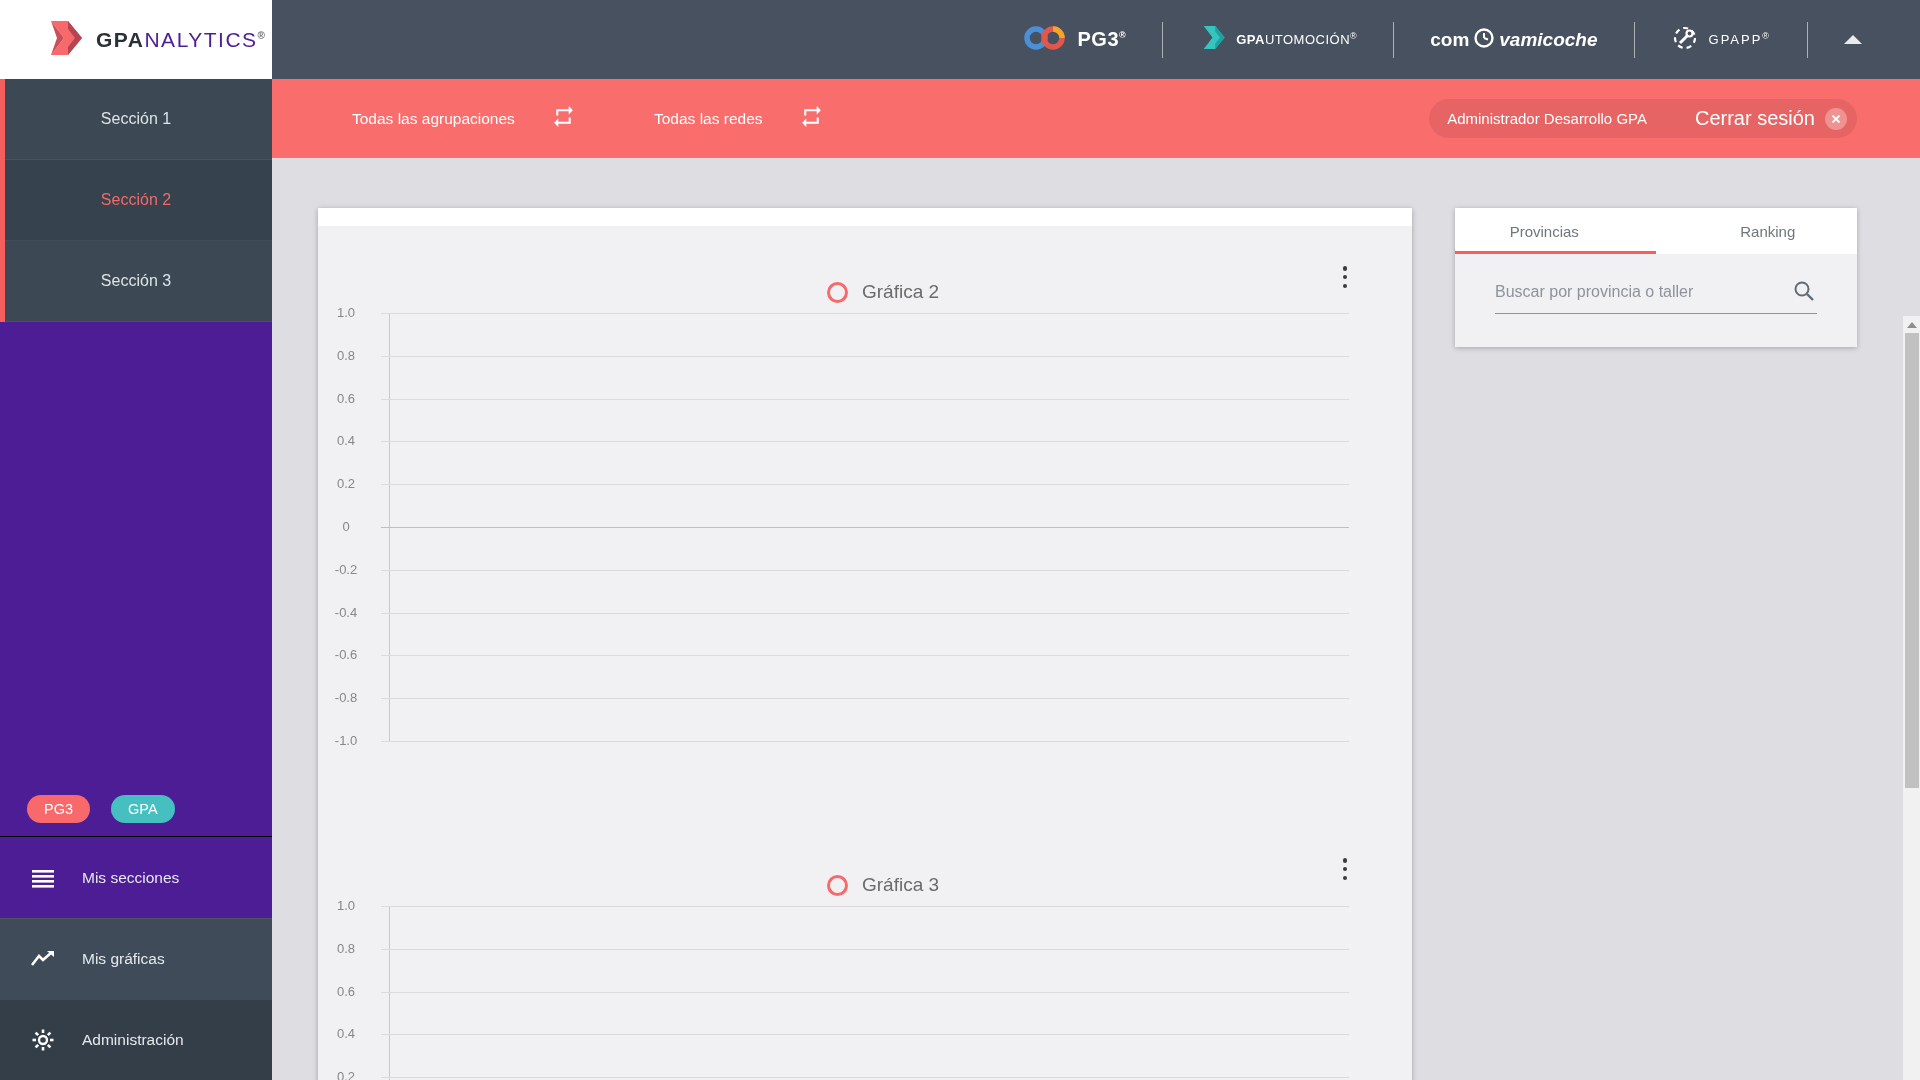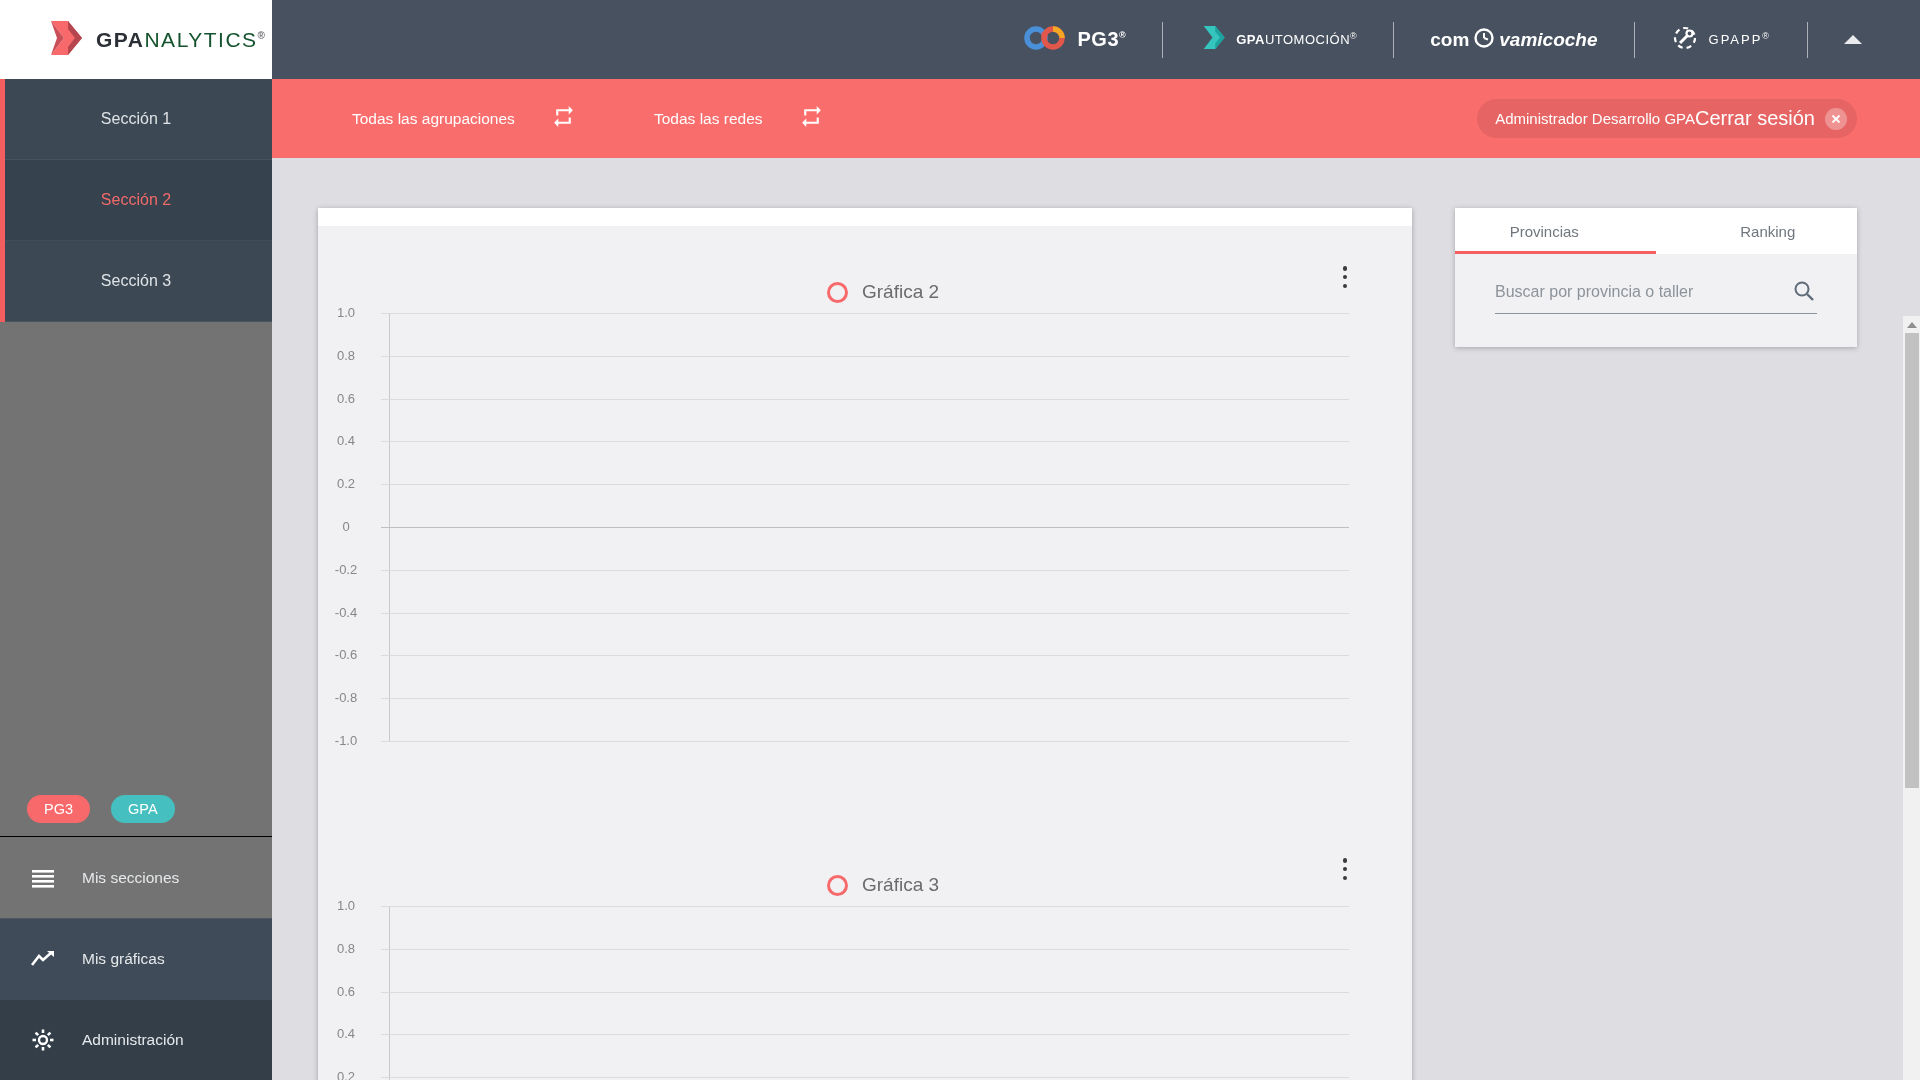--- a/index.html
+++ b/index.html
@@ -2,21 +2,21 @@
 <html><head>
 <meta charset="utf-8">
 <style>
   * { margin:0; padding:0; box-sizing:border-box; }
   html,body { width:1920px; height:1080px; overflow:hidden; }
   body { font-family:"Liberation Sans", sans-serif; position:relative; background:#dedee2; }
 
   
   .logo-box { position:absolute; left:0; top:0; width:272px; height:79px; background:#ffffff; display:flex; align-items:center; padding-left:44px; z-index:5; }
   .logo-text { font-size:21px; letter-spacing:1.5px; margin-left:12px; color:#2b2f36; font-weight:700; }
-  .logo-text .rest { color:#14532d; font-weight:400; }
+  .logo-text .rest { color:#4c1d95; font-weight:400; }
   .logo-text .reg { font-size:10px; vertical-align:super; color:#6b6b72; }
 
   .top-header { position:absolute; left:272px; top:0; width:1648px; height:79px; background:#48515f; display:flex; align-items:center; justify-content:flex-end; padding-right:58px; color:#fff; }
   .hdr-item { display:flex; align-items:center; gap:10px; }
   .hdr-divider { width:1px; height:36px; background:rgba(255,255,255,0.55); margin:0 36px; }
   .pg3-label { font-size:20px; font-weight:700; letter-spacing:.5px; }
   .reg-sup { font-size:9px; vertical-align:super; }
   .auto-label { font-size:13px; letter-spacing:.5px; }
   .auto-label b { font-weight:700; }
   .coche-label { font-size:19px; font-weight:700; display:flex; align-items:center; }
@@ -24,29 +24,29 @@
   .gpapp-label { font-size:13px; letter-spacing:2px; font-weight:400; }
   .collapse-tri { width:0; height:0; border-left:9px solid transparent; border-right:9px solid transparent; border-bottom:9px solid #e9ebee; cursor:pointer; }
 
   
   .toolbar { position:absolute; left:272px; top:79px; width:1648px; height:79px; background:#fa6d6d; color:#fff; }
   .tb-filter { position:absolute; top:0; height:79px; display:flex; align-items:center; gap:36px; cursor:pointer; }
   .tb-filter .lbl { font-size:15.5px; }
   .tb-filter-1 { left:80px; }
   .tb-filter-2 { left:382px; }
   .user-pill { position:absolute; right:63px; top:20px; height:39px; background:rgba(0,0,0,0.075); border-radius:20px; display:flex; align-items:center; padding:0 10px 0 18px; }
-  .user-name { font-size:15px; }
+  .user-name { font-size:15px; margin-right:48px; }
   .logout-btn { font-size:20px; display:flex; align-items:center; gap:10px; cursor:pointer; }
   .logout-x { width:22px; height:22px; border-radius:50%; background:rgba(255,255,255,0.3); position:relative; }
   .logout-x::before,.logout-x::after { content:""; position:absolute; left:50%; top:50%; width:10px; height:2px; background:rgba(255,255,255,0.9); }
   .logout-x::before { transform:translate(-50%,-50%) rotate(45deg); }
   .logout-x::after { transform:translate(-50%,-50%) rotate(-45deg); }
 
   
-  .sidebar { position:absolute; left:0; top:79px; width:272px; height:1001px; background:#737373; }
+  .sidebar { position:absolute; left:0; top:79px; width:272px; height:1001px; background:#4c1d95; }
   .sidebar-stripe { position:absolute; left:0; top:0; width:5px; height:243px; background:#f55e5e; }
   .side-section { height:81px; display:flex; align-items:center; justify-content:center; font-size:16px; color:#dfe3e6; background:#3c4955; border-bottom:1px solid rgba(255,255,255,0.06); cursor:pointer; }
   .side-section.active { background:#36424d; color:#f16a6a; }
   .badges { position:absolute; left:27px; top:716px; display:flex; gap:21px; }
   .badge { border-radius:15px; padding:6px 17px; font-size:14.5px; color:#fff; cursor:pointer; }
   .badge-pg3 { background:#f8696b; }
   .badge-gpa { background:#45bfc0; }
   .side-menu { position:absolute; left:0; bottom:0; width:272px; border-top:1px solid #000000; }
   .menu-row { height:81px; display:flex; align-items:center; padding-left:30px; gap:26px; color:#e6e9eb; font-size:15.5px; cursor:pointer; border-top:1px solid rgba(255,255,255,0.07); }
   .menu-row:first-child { border-top:none; }

